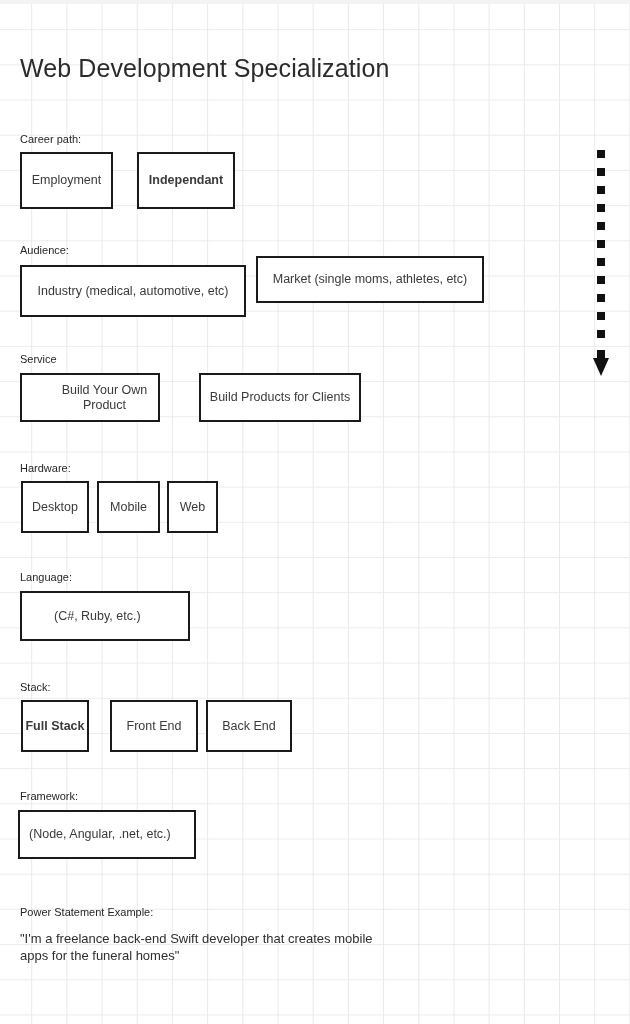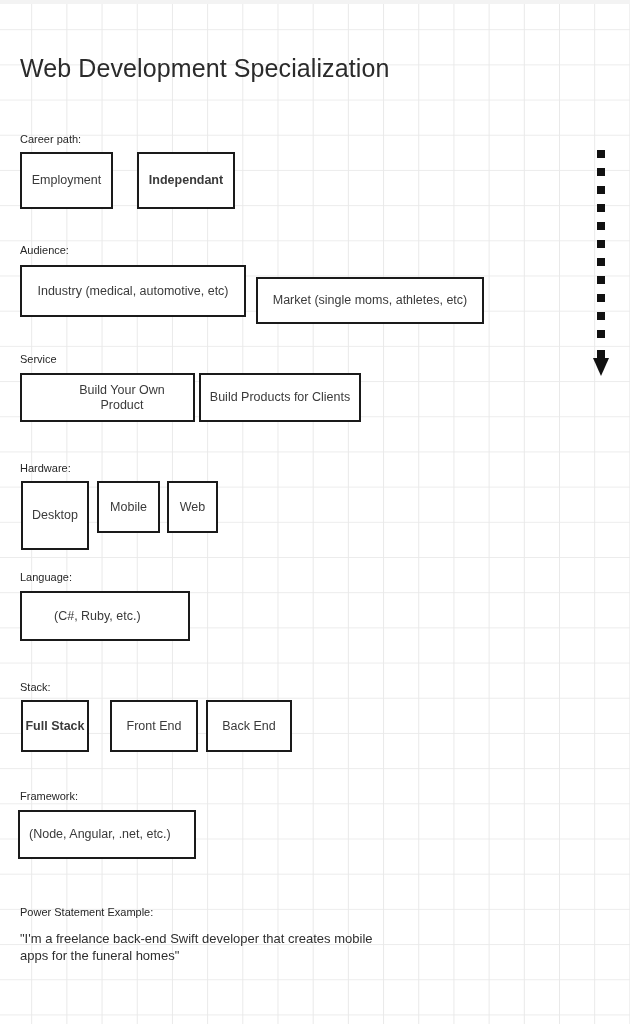--- a/index.html
+++ b/index.html
@@ -118,28 +118,28 @@
   <div id="topband"></div>
 
   <div class="page-title">Web Development Specialization</div>
 
   <div class="section-label" style="left:20px; top:133px;">Career path:</div>
   <div class="node" style="left:20px; top:152px; width:93px; height:57px;">Employment</div>
   <div class="node" style="left:137px; top:152px; width:98px; height:57px;font-weight:bold;">Independant</div>
 
   <div class="section-label" style="left:20px; top:244px;">Audience:</div>
   <div class="node node-wide-text" style="left:20px; top:265px; width:226px; height:52px;">Industry (medical, automotive, etc)</div>
-  <div class="node node-wide-text" style="left:256px; top:277px; width:228px; height:47px;">Market (single moms, athletes, etc)</div>
+  <div class="node node-wide-text" style="left:256px; top:256px; width:228px; height:47px;">Market (single moms, athletes, etc)</div>
 
   <div class="section-label" style="left:20px; top:353px;">Service</div>
-  <div class="node node-wide-text" style="left:20px; top:373px; width:175px; height:49px;padding-left:37px;">Build Your Own Product</div>
+  <div class="node node-wide-text" style="left:20px; top:373px; width:140px; height:49px;padding-left:37px;">Build Your Own Product</div>
   <div class="node node-wide-text" style="left:199px; top:373px; width:162px; height:49px;">Build Products for Clients</div>
 
   <div class="section-label" style="left:20px; top:462px;">Hardware:</div>
-  <div class="node" style="left:21px; top:481px; width:68px; height:69px;">Desktop</div>
+  <div class="node" style="left:21px; top:481px; width:68px; height:52px;">Desktop</div>
   <div class="node" style="left:97px; top:481px; width:63px; height:52px;">Mobile</div>
   <div class="node" style="left:167px; top:481px; width:51px; height:52px;">Web</div>
 
   <div class="section-label" style="left:20px; top:571px;">Language:</div>
   <div class="node" style="left:20px; top:591px; width:170px; height:50px; justify-content:flex-start; padding-left:32px;">(C#, Ruby, etc.)</div>
 
   <div class="section-label" style="left:20px; top:681px;">Stack:</div>
   <div class="node" style="left:21px; top:700px; width:68px; height:52px;font-weight:bold;">Full Stack</div>
   <div class="node" style="left:110px; top:700px; width:88px; height:52px;">Front End</div>
   <div class="node" style="left:206px; top:700px; width:86px; height:52px;">Back End</div>

